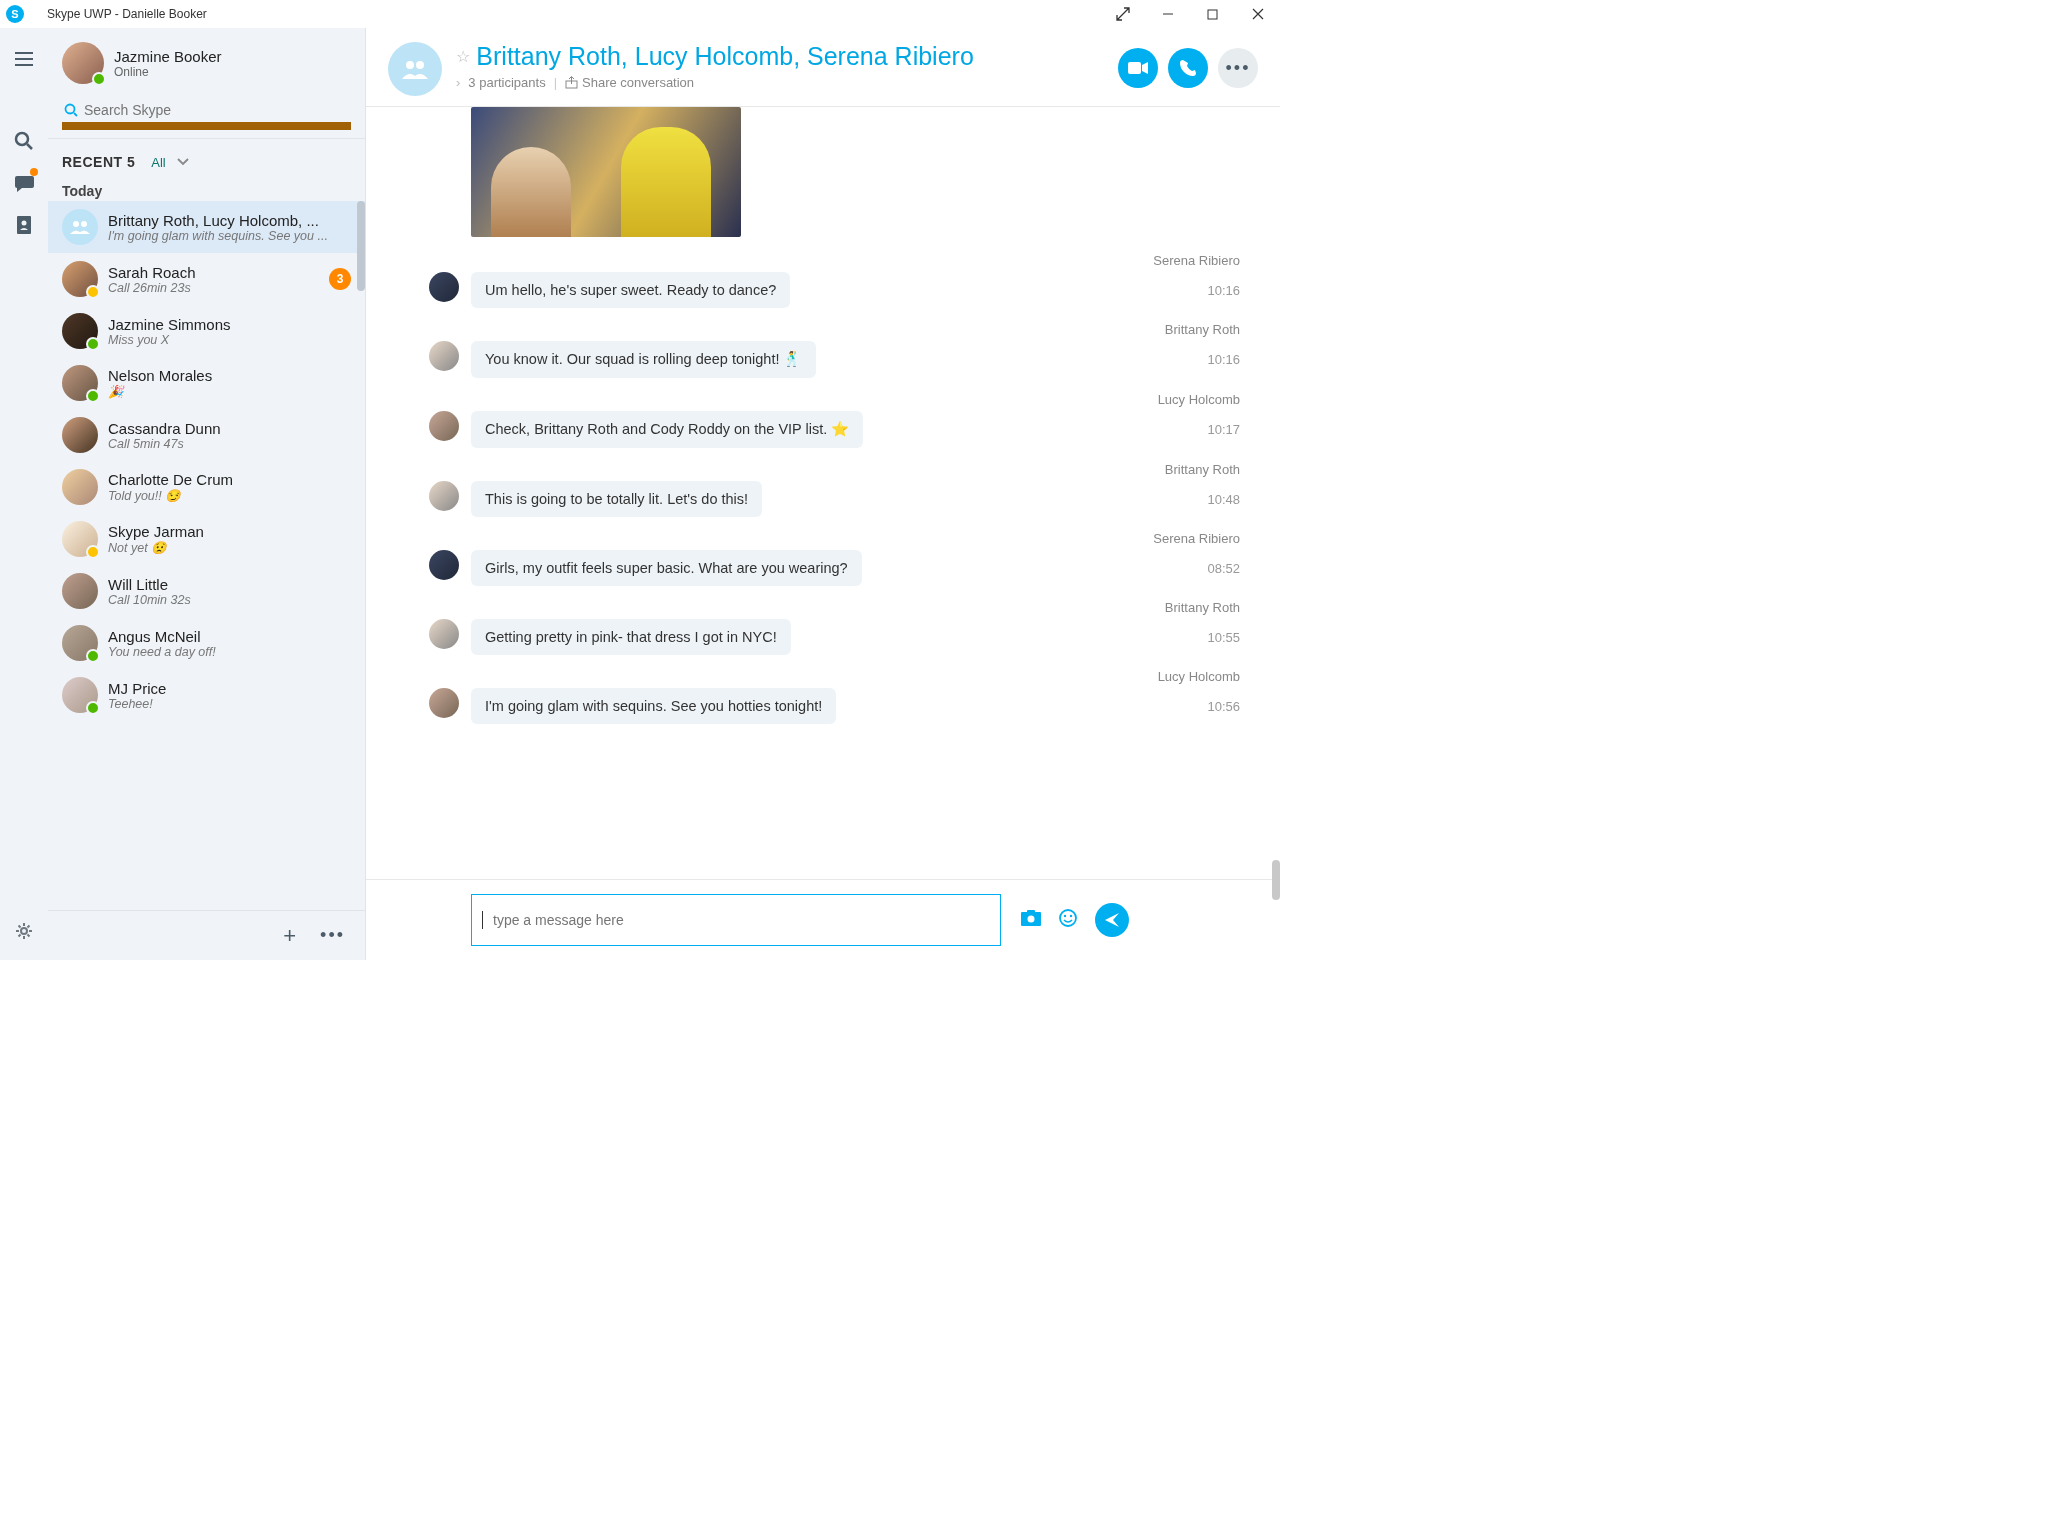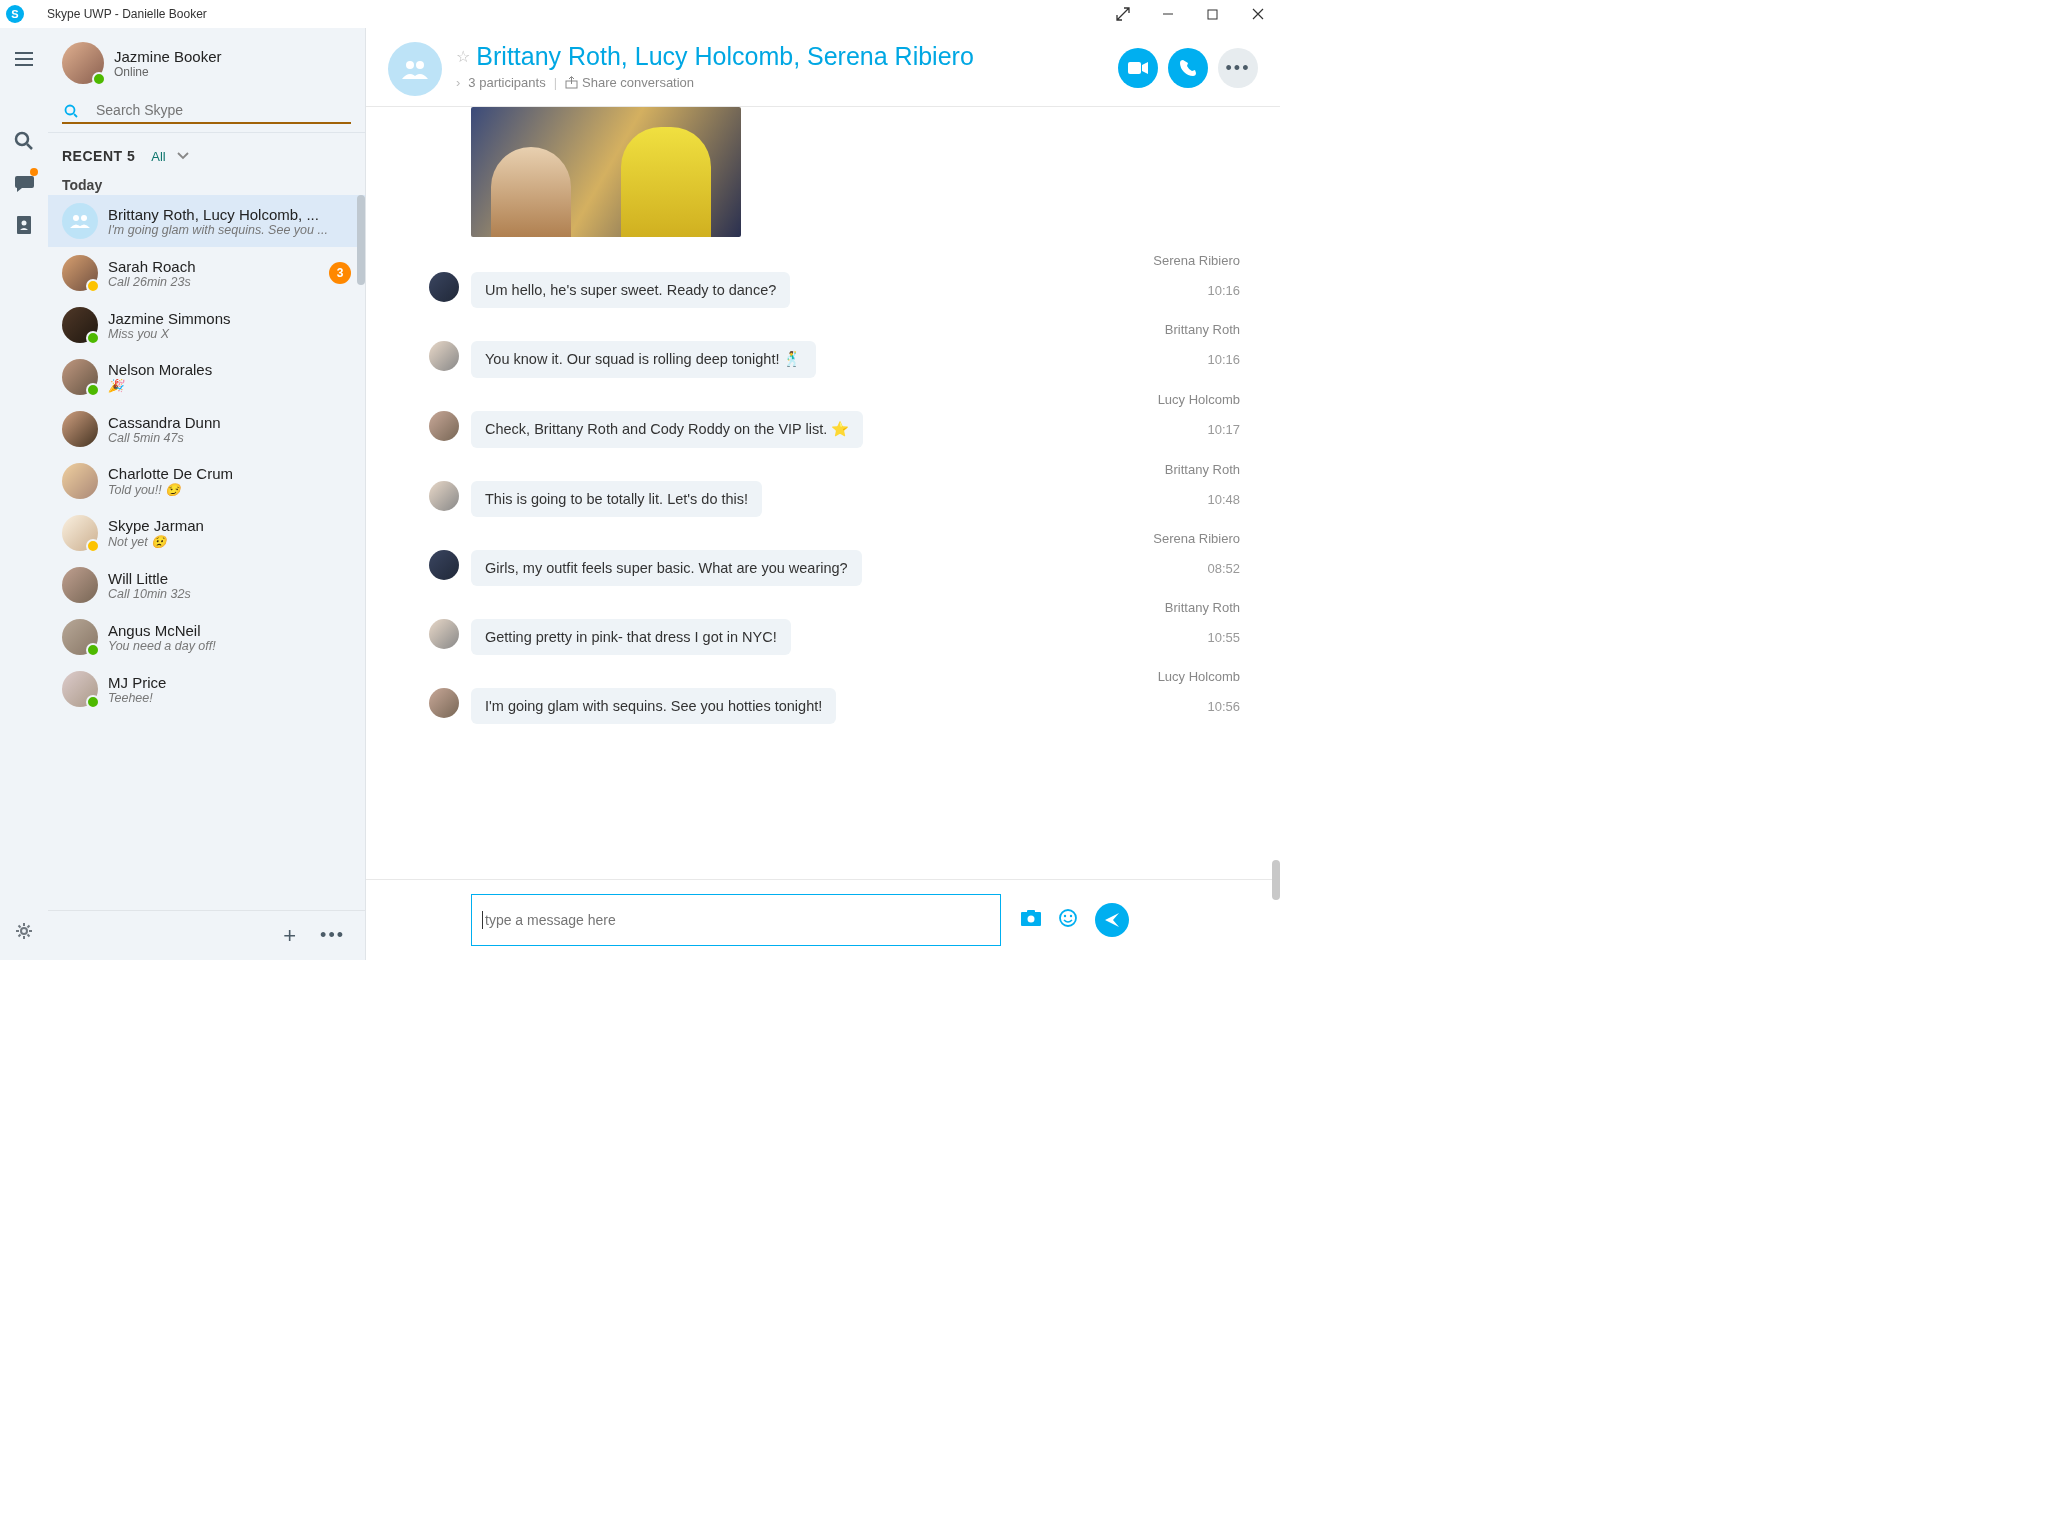--- a/index.html
+++ b/index.html
@@ -30,21 +30,21 @@
   .avatar.small { width:36px; height:36px; }
   .avatar.tiny { width:30px; height:30px; }
   .presence { position:absolute; bottom:-2px; right:-2px; width:14px; height:14px; border-radius:50%; border:2px solid #f0f4f8; }
   .presence.online { background:#4eb900; }
   .presence.away { background:#fdc300; }
   .profile-info { margin-left:10px; }
   .profile-name { font-size:15px; color:#222; }
   .profile-status { font-size:12px; color:#666; }
   
   .search-row { padding: 6px 14px 8px 14px; border-bottom:1px solid #dfe5eb; }
-  .search-row .inner { display:flex; align-items:flex-end; border-bottom:2px solid #a16207; padding:4px 2px;gap:12px; }
+  .search-row .inner { display:flex; align-items:center; border-bottom:8px solid #a16207; padding:4px 2px; }
   .search-row .inner svg { fill:#00aff0; }
   .search-row input { border:none; background:transparent; font-size:14px; margin-left:6px; color:#666; outline:none; flex:1; }
   
   .section-row { display:flex; align-items:center; padding: 14px 14px 6px 14px; }
   .section-row .label { font-size:14px; font-weight:600; color:#333; letter-spacing:0.5px; }
   .section-row .filter { margin-left:16px; font-size:13px; color:#0f766e; }
   .section-row .chev { margin-left:10px; }
   
   .day-label { font-size:14px; font-weight:600; color:#444; padding:6px 14px 2px 14px; }
   
@@ -91,21 +91,21 @@
   .img-attach::after { content:""; position:absolute; right:30px; bottom:0; width:90px; height:110px; background:linear-gradient(#f0e040,#d0b020); border-radius:40px 40px 0 0; }
   
   .msg-block { margin-bottom:14px; }
   .msg-sender { font-size:13px; color:#888; margin-left:0; margin-bottom:4px;text-align:right; }
   .msg-row { display:flex; align-items:flex-start; }
   .msg-av { width:30px; height:30px; border-radius:50%; margin-left:-42px; margin-right:12px; flex-shrink:0;}
   .bubble { background:#eef3f7; border-radius:6px; padding:10px 14px; font-size:14.5px; color:#333; flex:0 1 auto; max-width:520px; }
   .msg-time { margin-left:auto; font-size:13px; color:#999; padding-left:20px;white-space:nowrap; align-self:center;}
   
   .composer-wrap { border-top:1px solid #e8e8e8; padding:14px 40px 14px 105px; display:flex; align-items:center; }
-  .composer { flex:0 1 530px; border:1px solid #00aff0; height:52px; display:flex; align-items:center; padding:0 10px; }
+  .composer { flex:0 1 530px; border:1px solid #00aff0; height:52px; display:flex; align-items:center; padding:0 10px;gap:8px; }
   .composer .cursor { width:1px; height:18px; background:#333; margin-right:2px; }
   .composer input { border:none; outline:none; flex:1; font-size:14px; color:#999; }
   .comp-actions { display:flex; align-items:center; gap:18px; margin-left:20px; }
   .comp-icon { color:#00aff0; }
   .send-btn { width:34px;height:34px;border-radius:50%;background:#00aff0;display:flex;align-items:center;justify-content:center; }
   .send-btn svg { fill:#fff; }
   
   .main-scroll-thumb { position:absolute; right:0; bottom:60px; width:8px; height:40px; background:#c8c8c8; border-radius:4px; }
 
   

